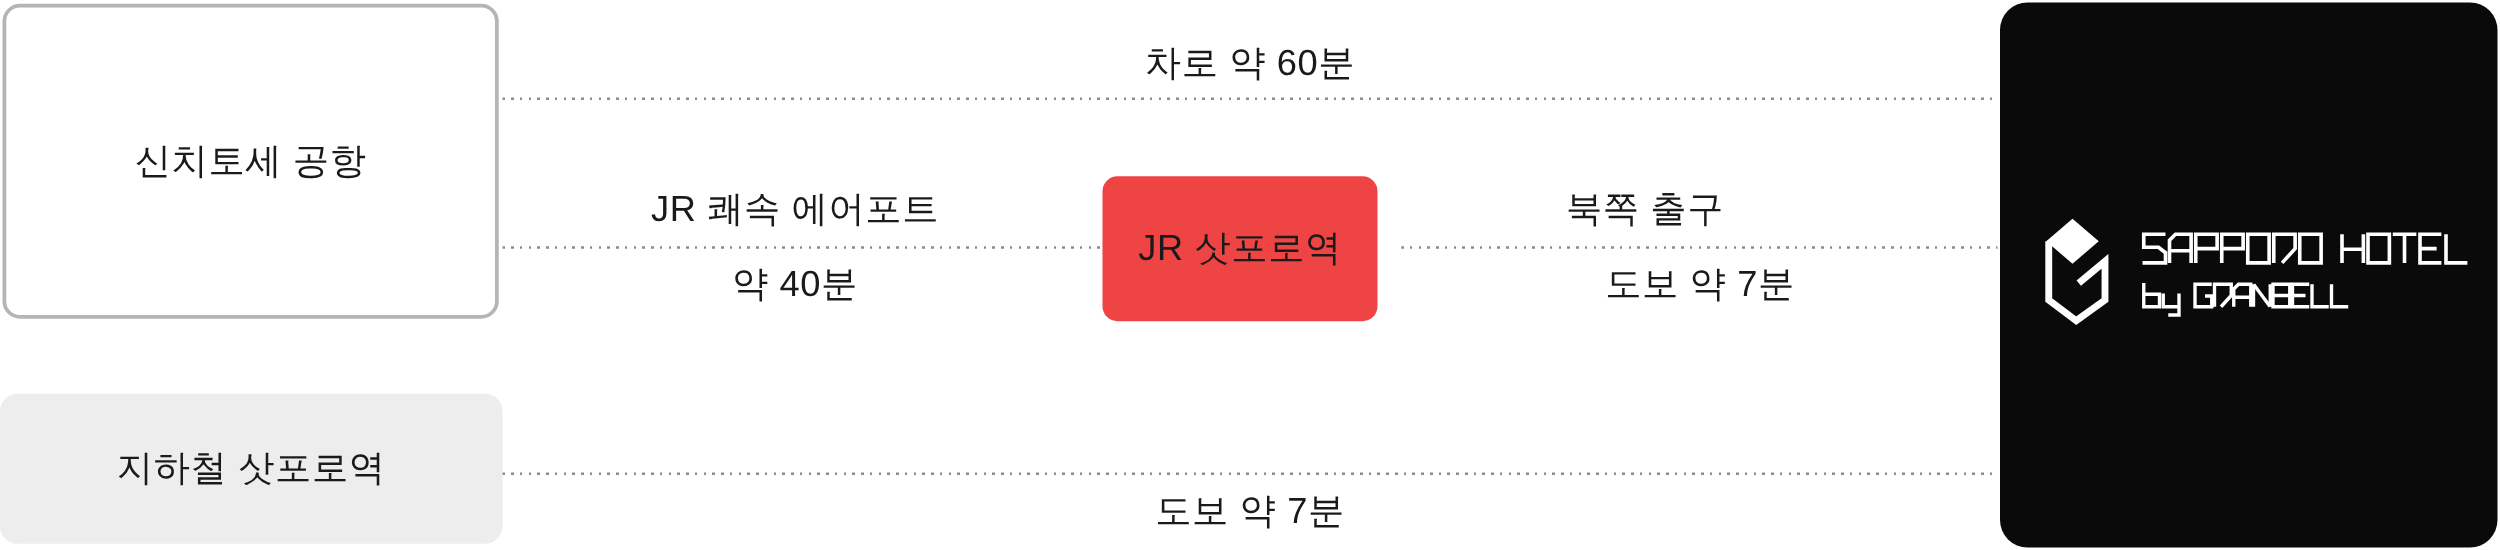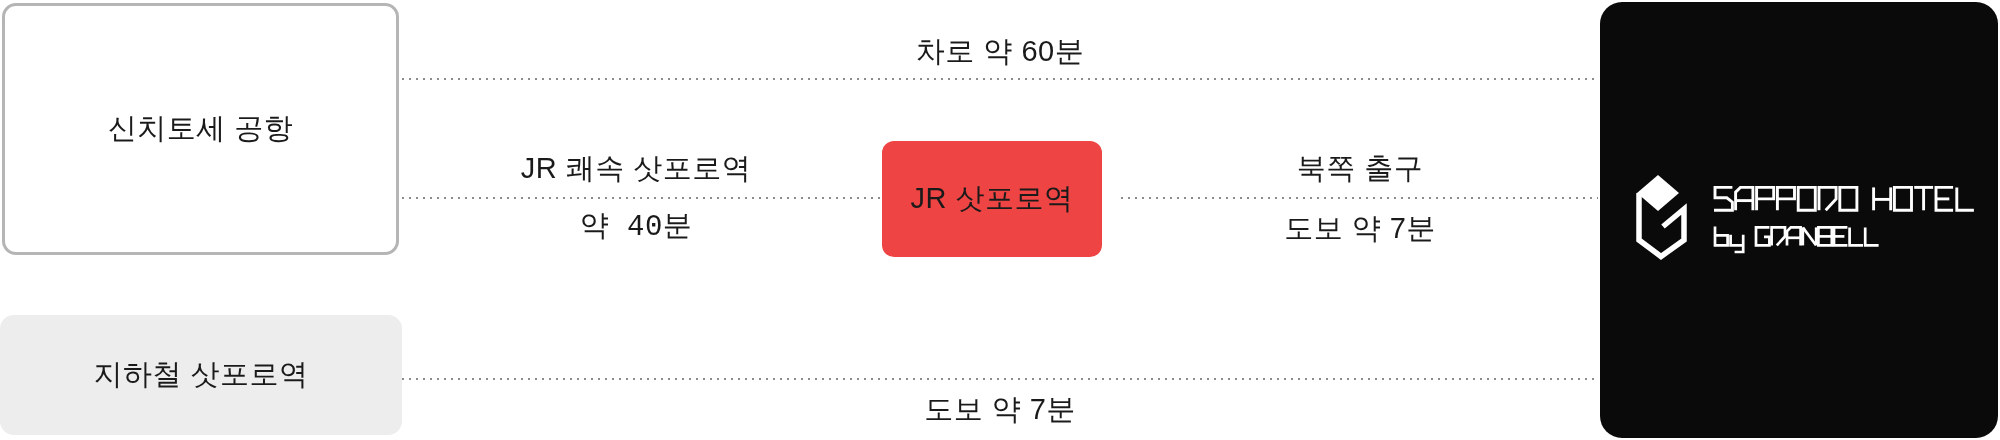--- a/index.html
+++ b/index.html
@@ -33,22 +33,22 @@
   .dl-jr2{left:1121px;top:197px;width:477px;}
   .dl-sub{left:402px;top:378px;width:1196px;}
   .route-label{
     position:absolute;transform:translateX(-50%);
     font-size:29px;font-weight:500;line-height:34px;white-space:nowrap;
     letter-spacing:0.5px;
     text-align:center;
   }
   .lb-car{left:1000px;top:34px;}
   .lb-jr1a{left:636px;top:151px;}
-  .lb-jr1b{left:636px;top:211px;font-family:Liberation Mono, monospace;}
-  .lb-jr2a{left:1360px;top:151px;}
+  .lb-jr1b{left:636px;top:211px;}
+  .lb-jr2a{left:1316px;top:151px;}
   .lb-jr2b{left:1360px;top:211px;}
   .lb-suba{left:1000px;top:332px;}
   .lb-subb{left:1000px;top:392px;}
   .hotel-card{
     position:absolute;left:1600px;top:2px;width:398px;height:436px;
     background:#0a0a0a;border-radius:22px;
   }
   .logo-mark{position:absolute;left:34px;top:171px;}
   .wordmark{position:absolute;}
   .wm1{left:112px;top:181px;}
@@ -66,21 +66,21 @@
   <div class="node node-subway">
     <span>지하철 삿포로역</span>
   </div>
 
   <div class="dotline dl-car"></div>
   <div class="dotline dl-jr1"></div>
   <div class="dotline dl-jr2"></div>
   <div class="dotline dl-sub"></div>
 
   <div class="route-label lb-car">차로 약 60분</div>
-  <div class="route-label lb-jr1a">JR 쾌속 삿포로역</div>
+  <div class="route-label lb-jr1a">JR 쾌속 에어포트</div>
   <div class="route-label lb-jr1b">약 40분</div>
   <div class="route-label lb-jr2a">북쪽 출구</div>
   <div class="route-label lb-jr2b">도보 약 7분</div>
   <div class="route-label lb-subb">도보 약 7분</div>
 
   <div class="node node-jr">
     <span>JR 삿포로역</span>
   </div>
 
   <div class="hotel-card">

